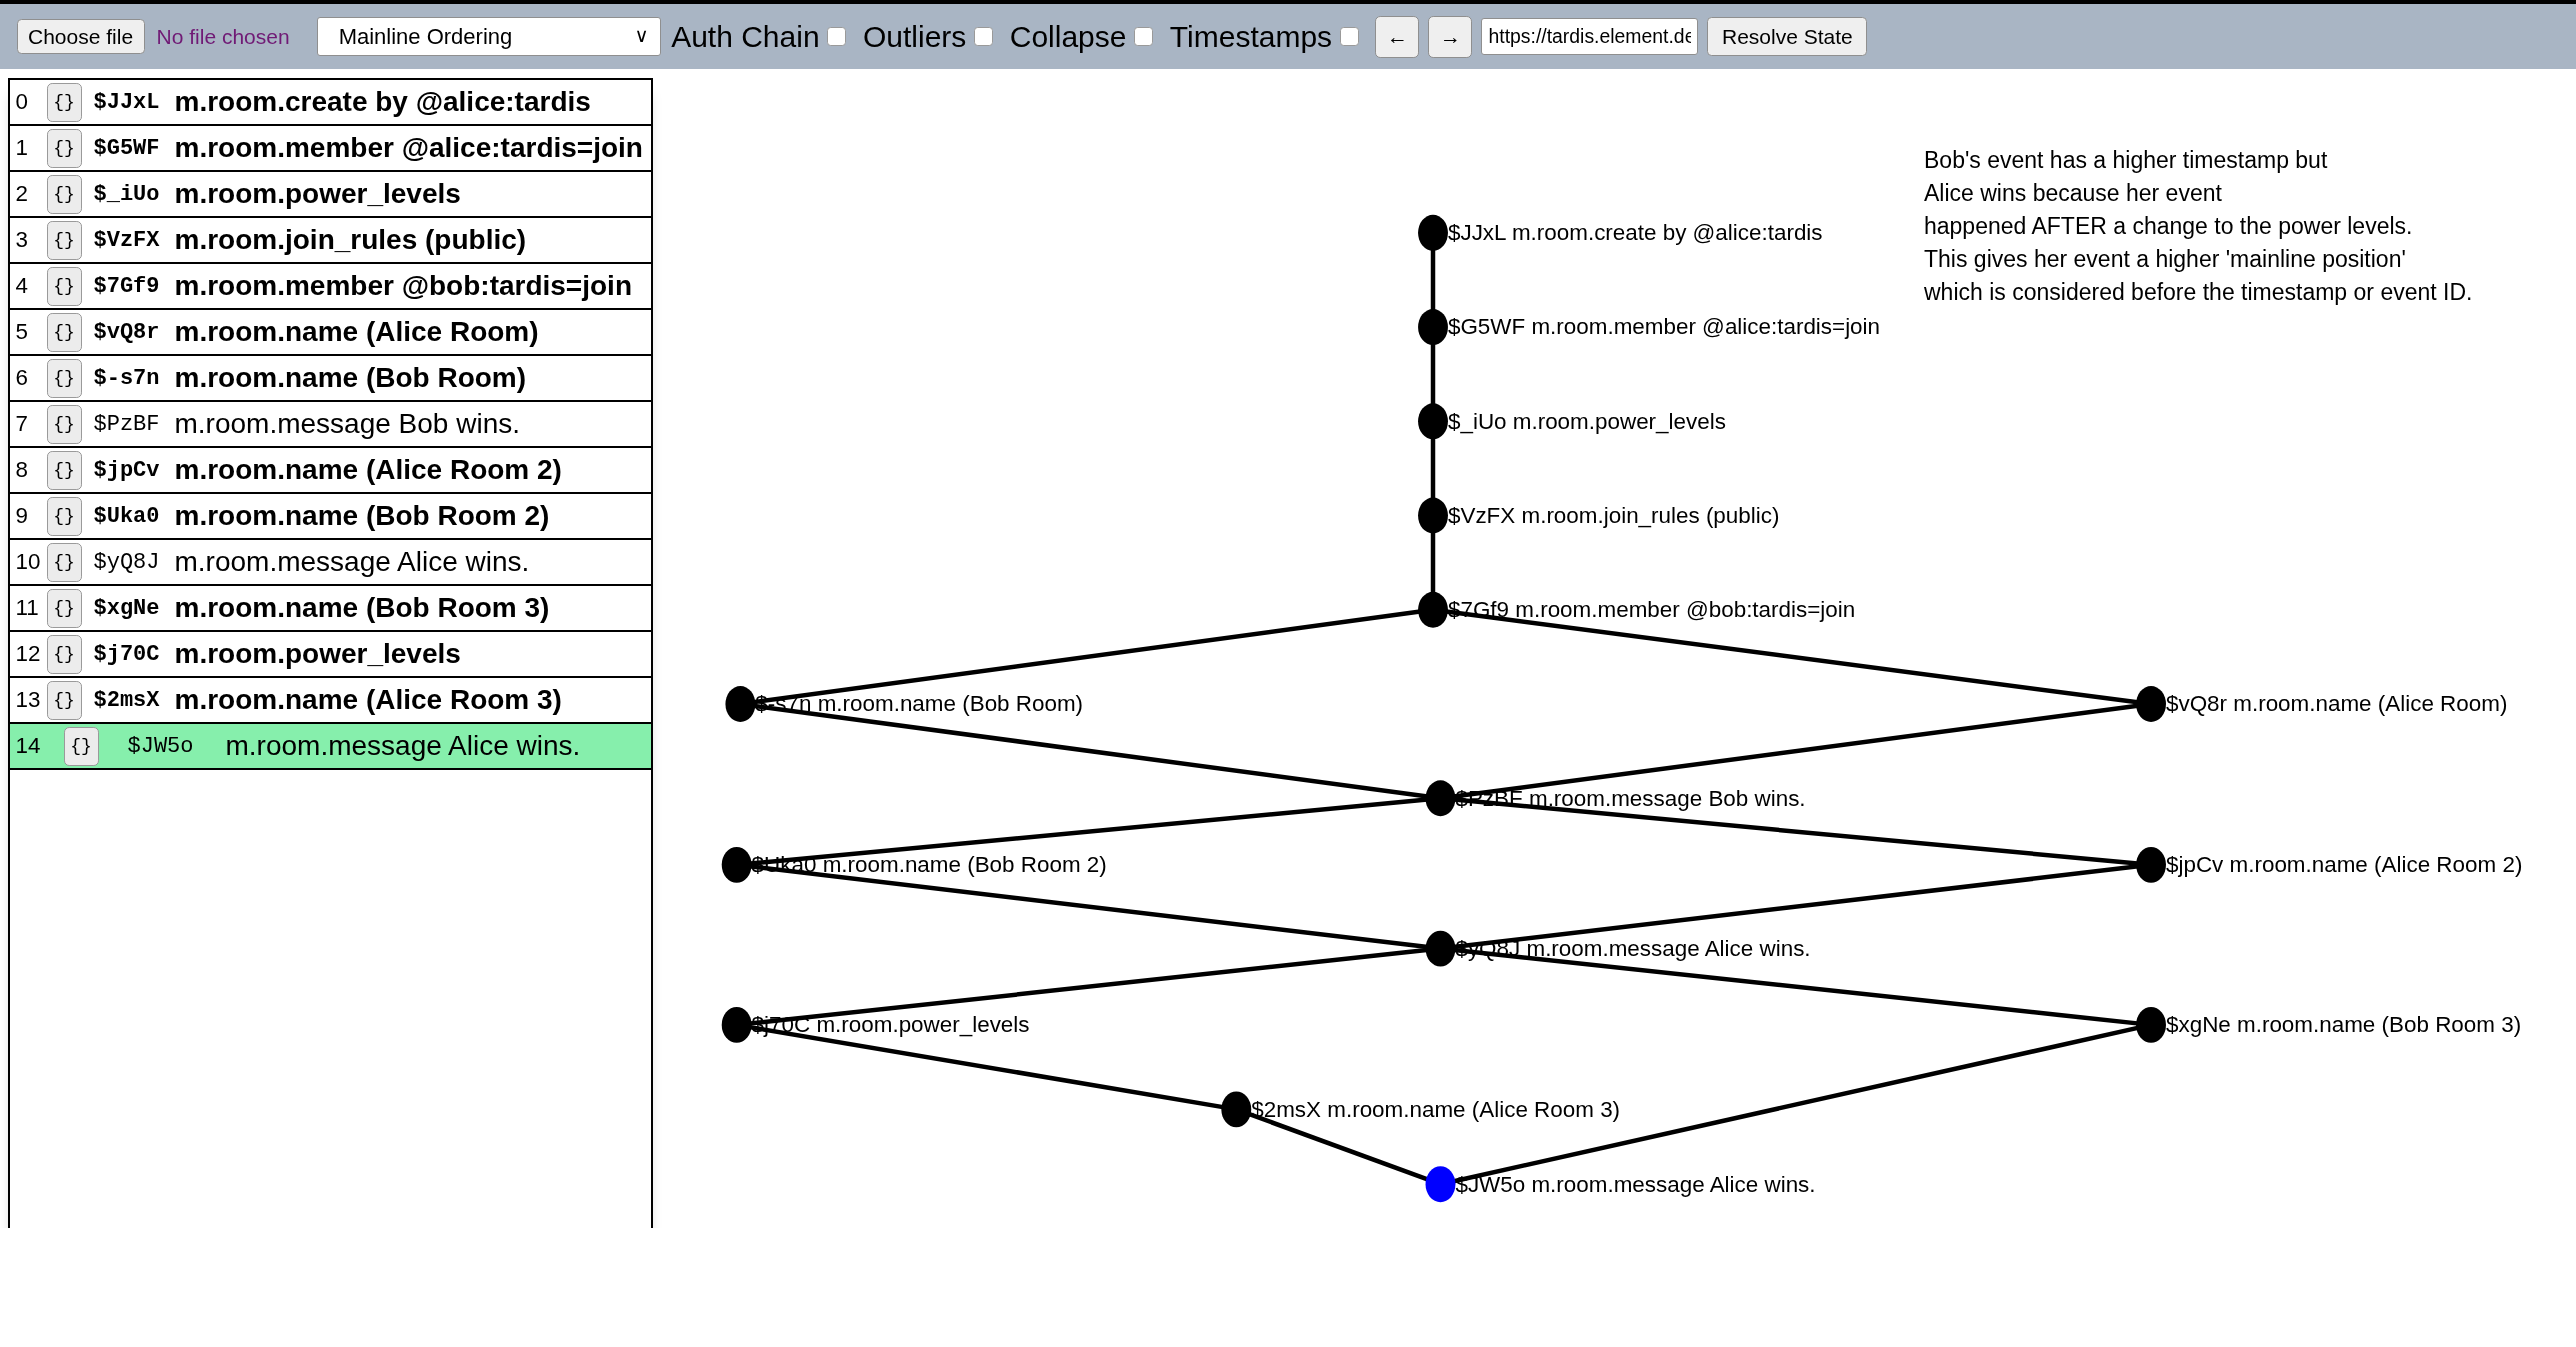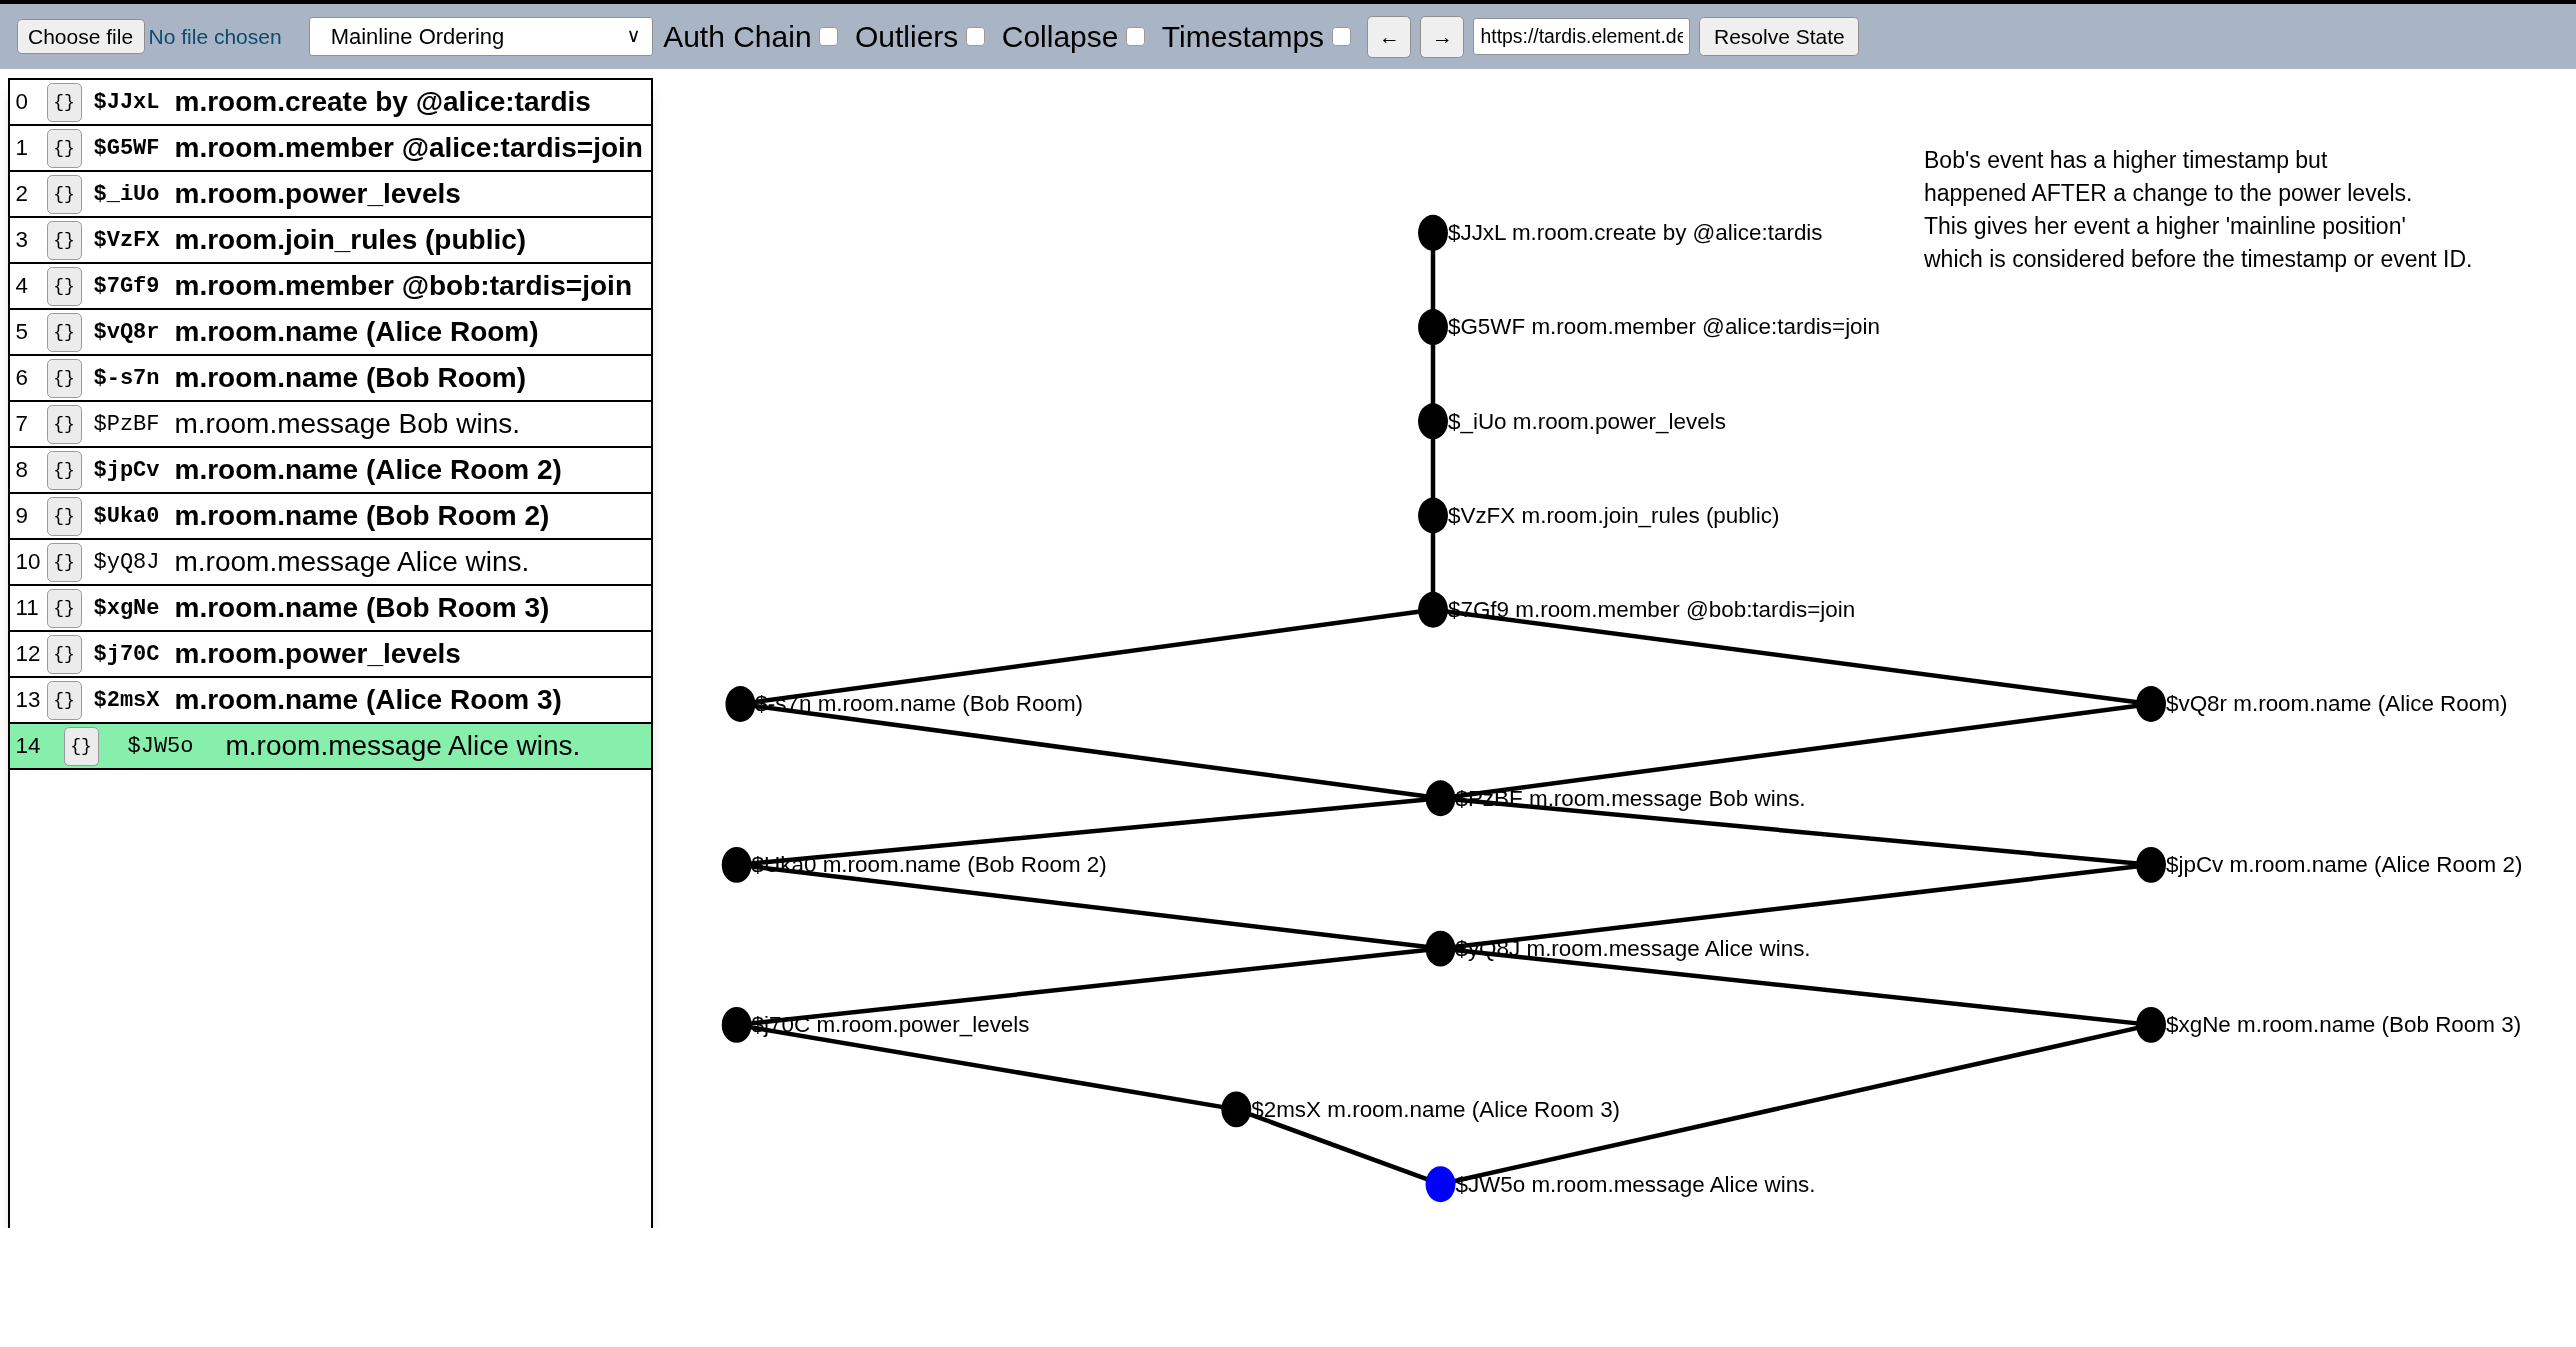--- a/index.html
+++ b/index.html
@@ -38,22 +38,22 @@
     background: #efefef;
     border: 1.5px solid #8f8f8f;
     border-radius: 4.5px;
     padding: 5.2px 10.5px;
     color: #000;
     line-height: 1.1;
     cursor: default;
   }
   .tb-filename {
     font-size: 21px;
-    color: #0c4a6e;
-    margin-left: 4px;
+    color: #701a75;
+    margin-left: 12px;
     margin-right: 27px;
   }
   .tb-select {
     font-family: "Liberation Sans", sans-serif;
     font-size: 22px;
     width: 344px;
     background: #ffffff;
     border: 1.5px solid #8f8f8f;
     border-radius: 3px;
     padding: 6px 21px;
@@ -444,19 +444,20 @@
           <g>
             <ellipse cx="1046" cy="1483" rx="20" ry="24" fill="#0000ff"></ellipse>
             <text class="nlabel" x="1066" y="1485">$JW5o m.room.message Alice wins.</text>
           </g>
         </g>
     </svg>
   </div>
 
   <div id="annotation">
       <div>Bob's event has a higher timestamp but</div>
+      <div>Alice wins because her event</div>
       <div>happened AFTER a change to the power levels.</div>
       <div>This gives her event a higher 'mainline position'</div>
       <div>which is considered before the timestamp or event ID.</div>
     </div>
 
 </div>
 
 
 </body></html>

